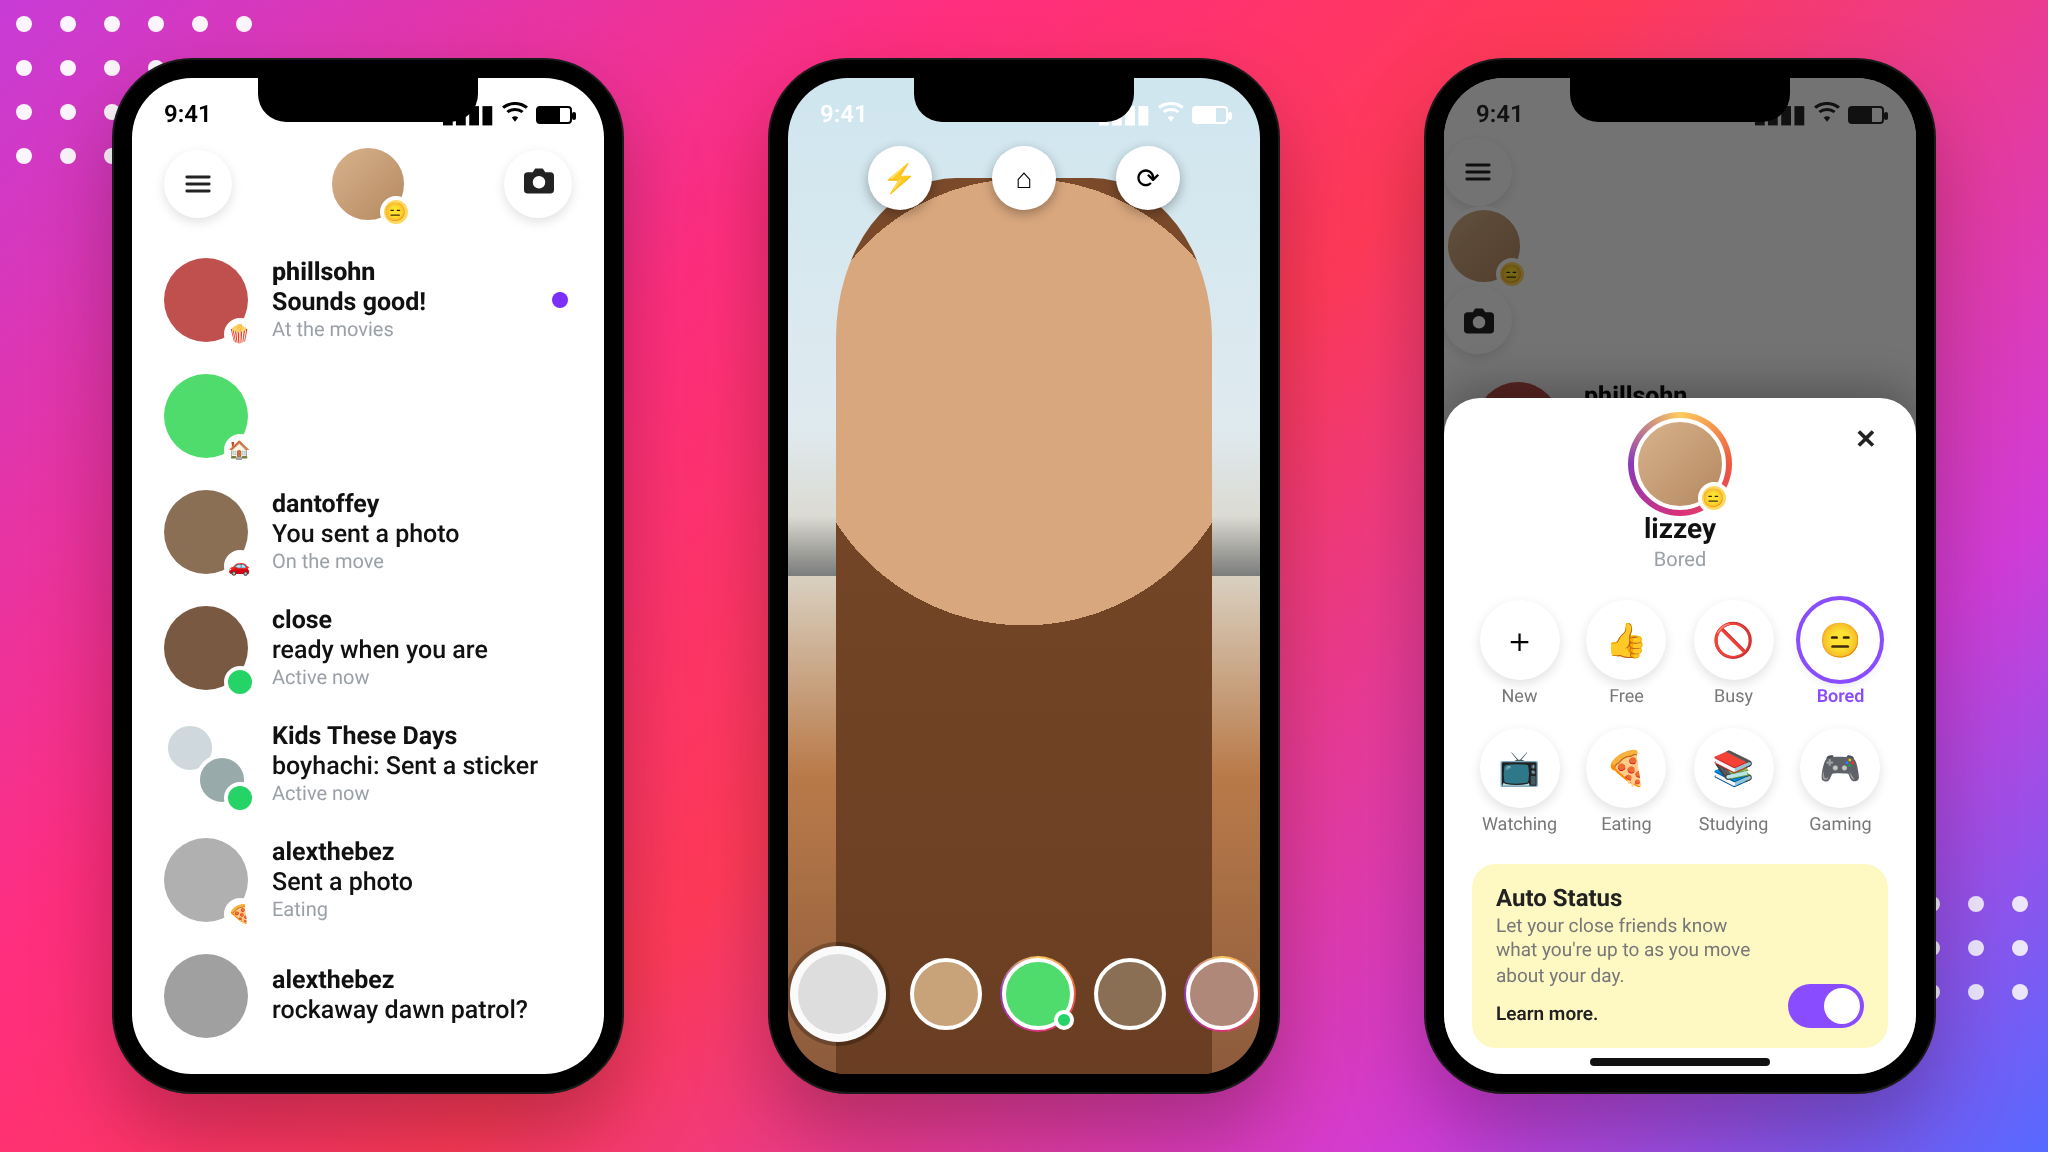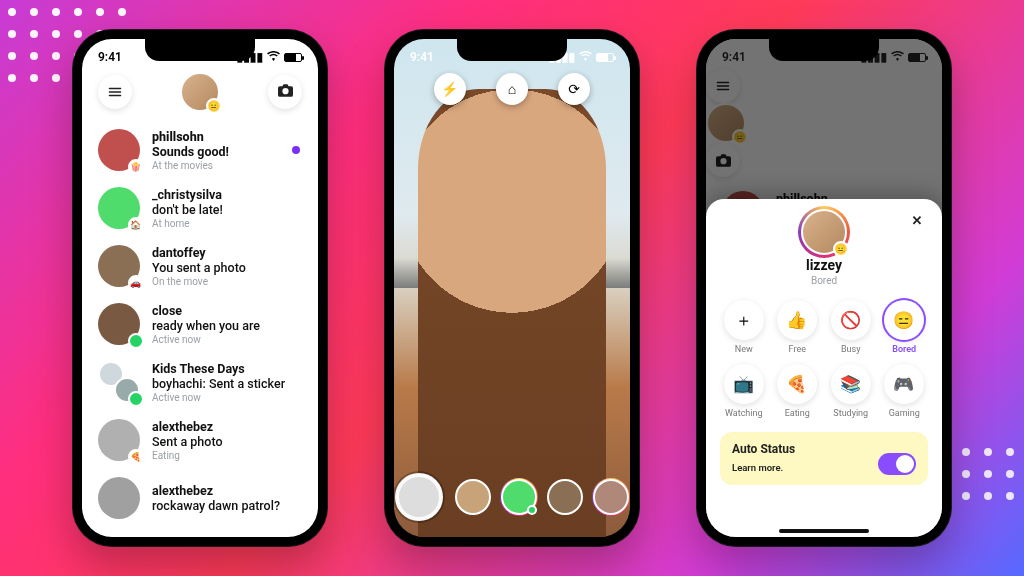--- a/index.html
+++ b/index.html
@@ -1,21 +1,21 @@
 <!DOCTYPE html>
 <html><head>
 <meta charset="utf-8">
 <style>
   * { box-sizing: border-box; margin: 0; padding: 0; }
   html, body { width: 1024px; height: 576px; overflow: hidden; font-family: -apple-system, BlinkMacSystemFont, "Segoe UI", Roboto, Helvetica, Arial, sans-serif; }
   .stage {
     width: 1024px; height: 576px;
     background: linear-gradient(135deg, #c73cd6 0%, #ff2e7e 30%, #ff3a58 50%, #d13cd6 80%, #5569ff 100%);
     position: relative;
-    display: flex; align-items: center; justify-content: center; gap: 56px;
+    display: flex; align-items: center; justify-content: center; gap: 72px;
   }
   
   .dots { position: absolute; width: 120px; height: 120px; display: grid; grid-template-columns: repeat(6, 1fr); grid-template-rows: repeat(6, 1fr); gap: 12px; }
   .dots.tl { top: 8px; left: 8px; }
   .dots.br { bottom: 8px; right: 8px; }
   .dots span { width: 8px; height: 8px; border-radius: 50%; background: #fff; opacity: .95; }
   .dots.br span { background: #fff; opacity: .85; }
 
   
   .phone {
@@ -212,25 +212,20 @@
               <div class="msg" style="font-weight: 700;">Sounds good!</div>
               <div class="stat">At the movies</div>
             </div>
             <span class="dot"></span>
           </div>
           <div class="thread">
             <div class="av">
               <div class="pic ring2" style="background: rgb(79, 220, 109); position: relative;"></div>
               <span class="mini">🏠</span>
             </div>
-            <div class="txt">
-              <div class="name">_christysilva</div>
-              <div class="msg">don't be late!</div>
-              <div class="stat">At home</div>
-            </div>
           </div>
           <div class="thread">
             <div class="av">
               <div class="pic" style="background: rgb(139, 111, 85); position: relative;"></div>
               <span class="mini">🚗</span>
             </div>
             <div class="txt">
               <div class="name">dantoffey</div>
               <div class="msg">You sent a photo</div>
               <div class="stat">On the move</div>
@@ -426,20 +421,21 @@
               <div class="lbl">Studying</div>
             </div>
             <div class="tile">
               <div class="circ">🎮</div>
               <div class="lbl">Gaming</div>
             </div>
           </div>
         <div class="autostatus">
           <div class="t">
             <div class="h">Auto Status</div>
+            <div class="d">Let your close friends know what you're up to as you move about your day.</div>
             <span class="lm">Learn more.</span>
           </div>
           <div class="switch"></div>
         </div>
         <div class="homebar"></div>
       </div>
     </div>
   </div>
 </div>
 

